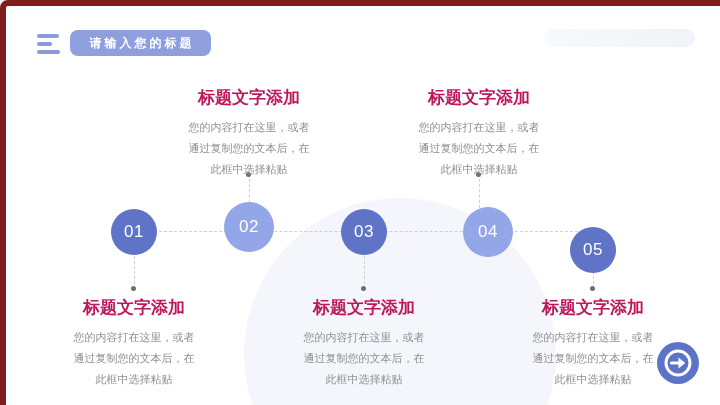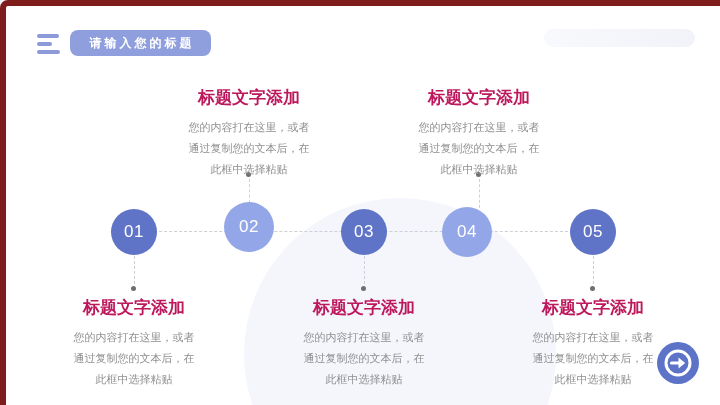--- a/index.html
+++ b/index.html
@@ -99,22 +99,22 @@
     <span></span>
   </div>
   <div class="title-pill">请输入您的标题</div>
   <div class="toolbar-bar"></div>
 
   <div class="h-line"></div>
 
   <div class="circle dark" style="left:105px;top:203px;">01</div>
   <div class="circle light" style="left:218px;top:196px;">02</div>
   <div class="circle dark" style="left:335px;top:203px;">03</div>
-  <div class="circle light" style="left:436px;top:201px;">04</div>
-  <div class="circle dark" style="left:564px;top:203px;">05</div>
+  <div class="circle light" style="left:457px;top:201px;">04</div>
+  <div class="circle dark" style="left:564px;top:221px;">05</div>
 
   <div class="v-line" style="left:128px;top:250px;height:28px;"></div>
   <div class="end-dot" style="left:125px;top:280px;"></div>
   <div class="v-line" style="left:358px;top:250px;height:28px;"></div>
   <div class="end-dot" style="left:355px;top:280px;"></div>
   <div class="v-line" style="left:587px;top:250px;height:28px;"></div>
   <div class="end-dot" style="left:584px;top:280px;"></div>
 
   <div class="end-dot" style="left:240px;top:166px;"></div>
   <div class="v-line" style="left:243px;top:173px;height:29px;"></div>

